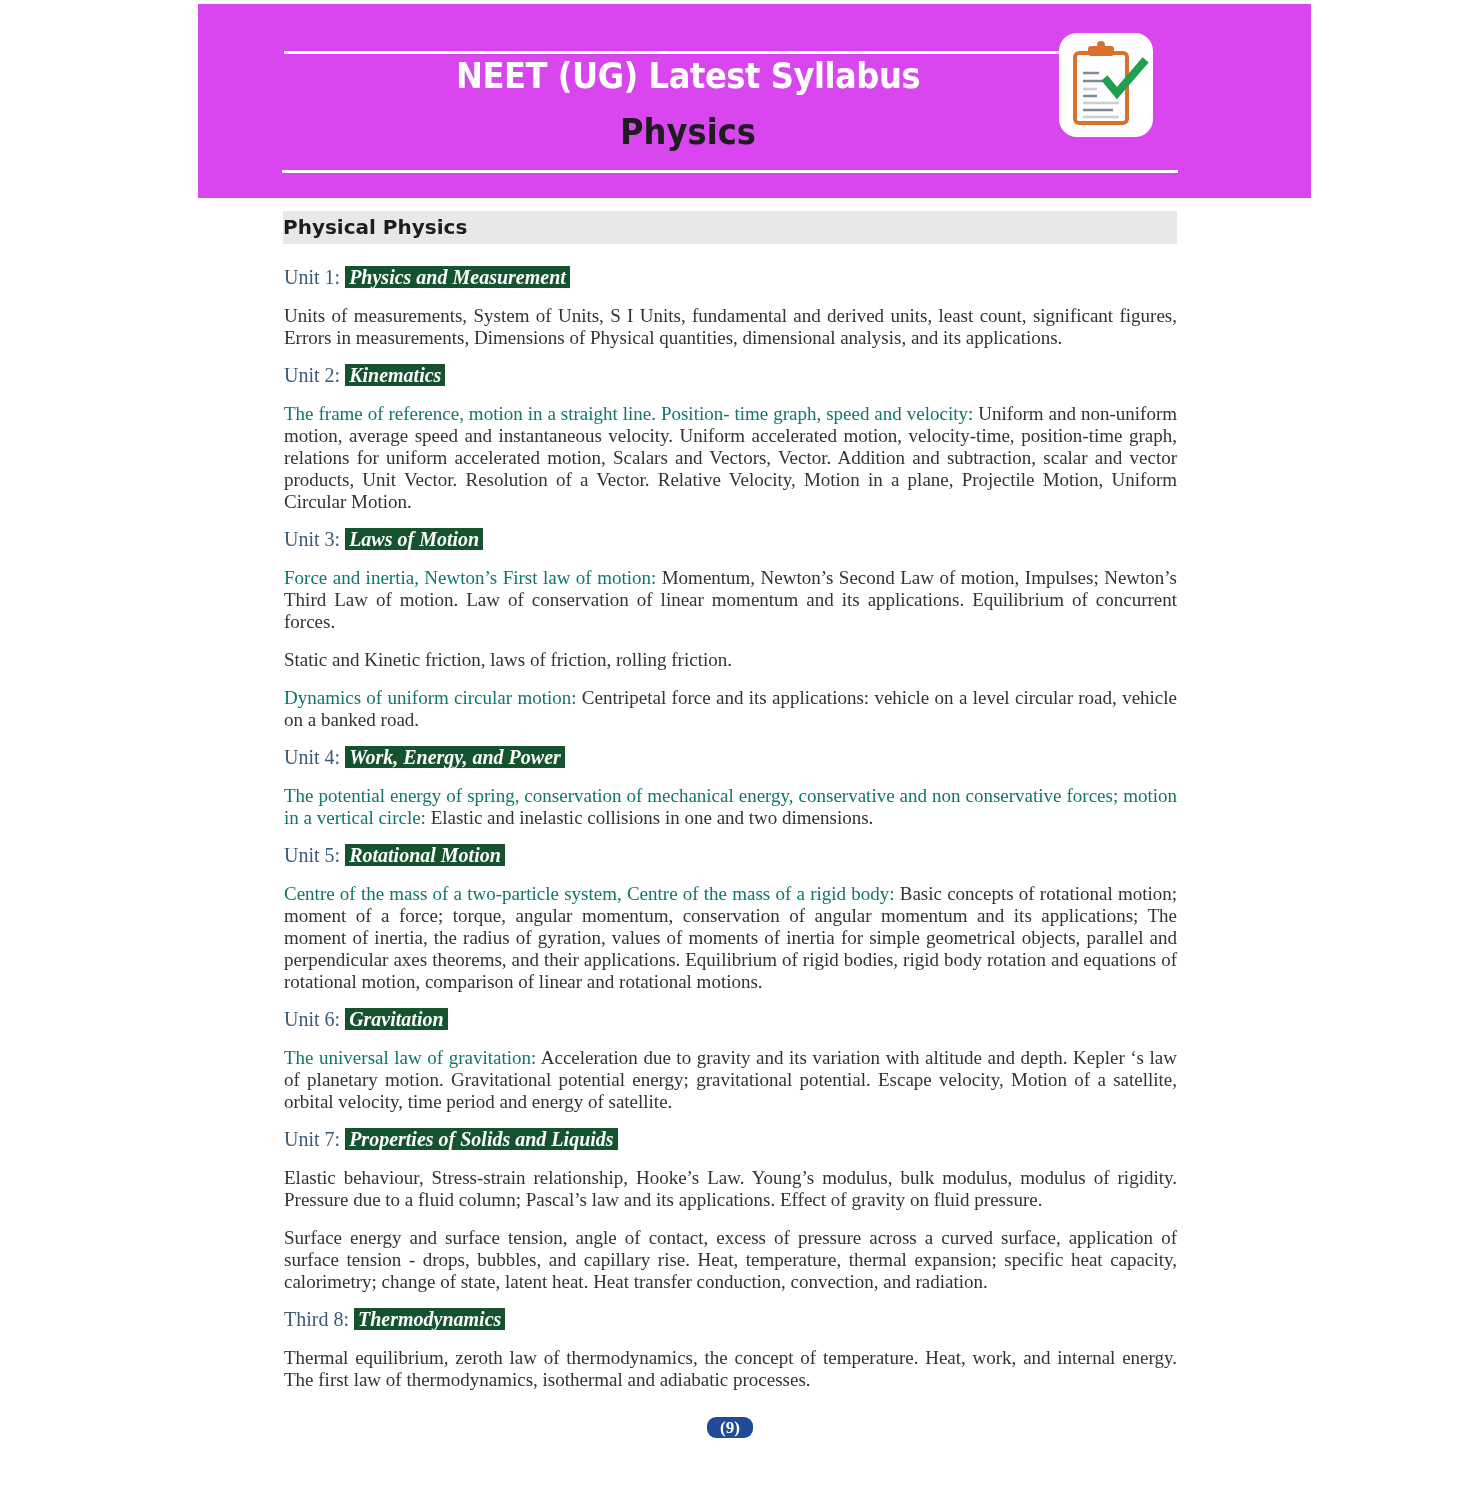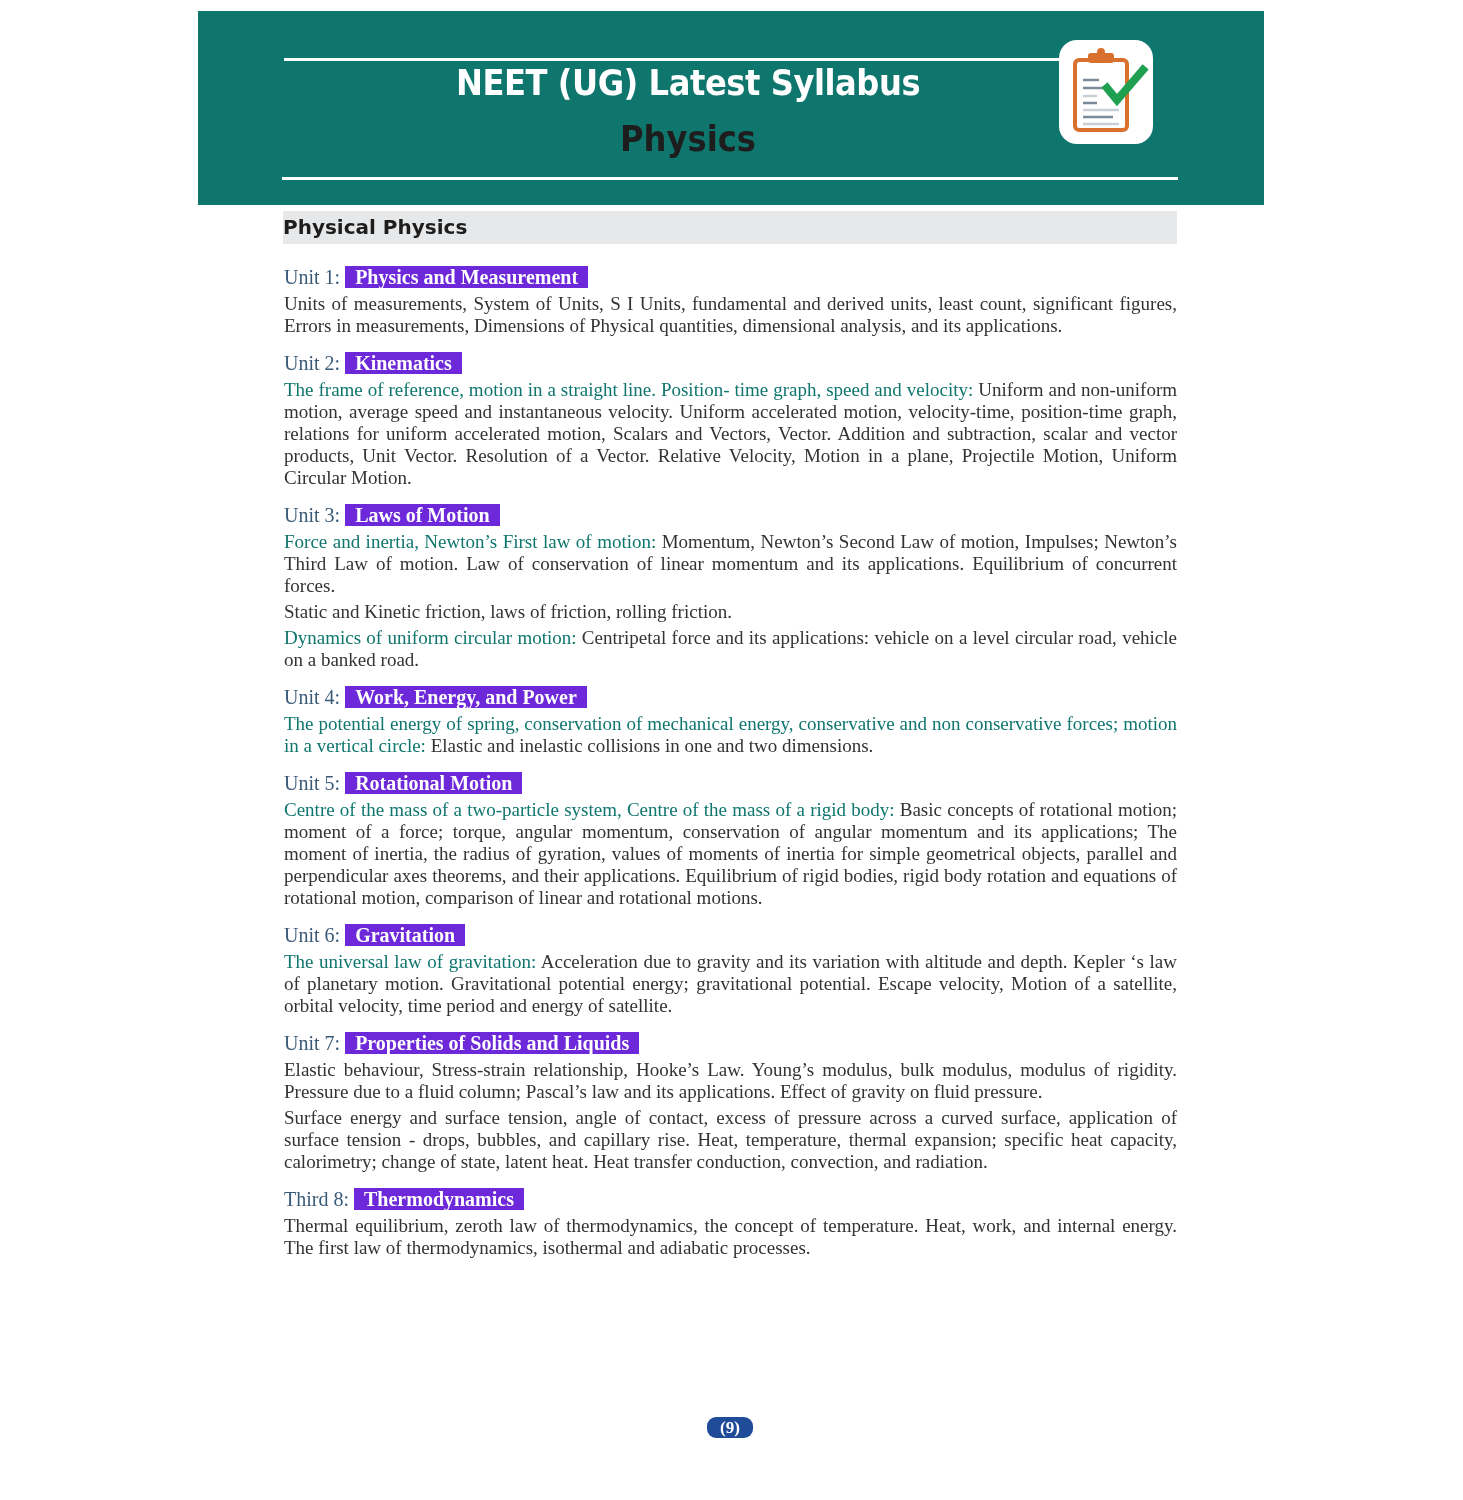--- a/index.html
+++ b/index.html
@@ -18,24 +18,25 @@
       position: absolute;
       left: 198px;
       top: 0;
       width: 1066px;
       height: 1500px;
       background: #ffffff;
     }
     .header-band {
       position: absolute;
       left: 0;
-      top: 11px;
+      top: 4px;
       width: 1066px;
       height: 194px;
-      background: #0f766e;
+      background: #d946ef;
+      padding-left: 47px;
     }
     .rule-top {
       position: absolute;
       left: 86px;
       top: 47px;
       width: 800px;
       height: 3px;
       background: #ffffff;
     }
     .rule-bottom {
@@ -115,28 +116,29 @@
     }
     .unit-head {
       font-size: 20px;
       line-height: 24px;
       margin-bottom: 2px;
     }
     .unit-label {
       color: #3a5a78;
     }
     .unit-name {
-      background: #6d28d9;
+      background: #14532d;
       color: #ffffff;
       font-weight: bold;
-      padding: 0 10px;
+      padding: 0 4px;
+      font-style: italic;
     }
     .para {
       text-align: justify;
-      margin: 4px 0 4px 0;
+      margin: 16px 0 4px 0;
     }
     .hl {
       color: #0f766e;
     }
     .page-number {
       position: absolute;
       left: 509px;
       top: 1417px;
       width: 46px;
       height: 21px;

